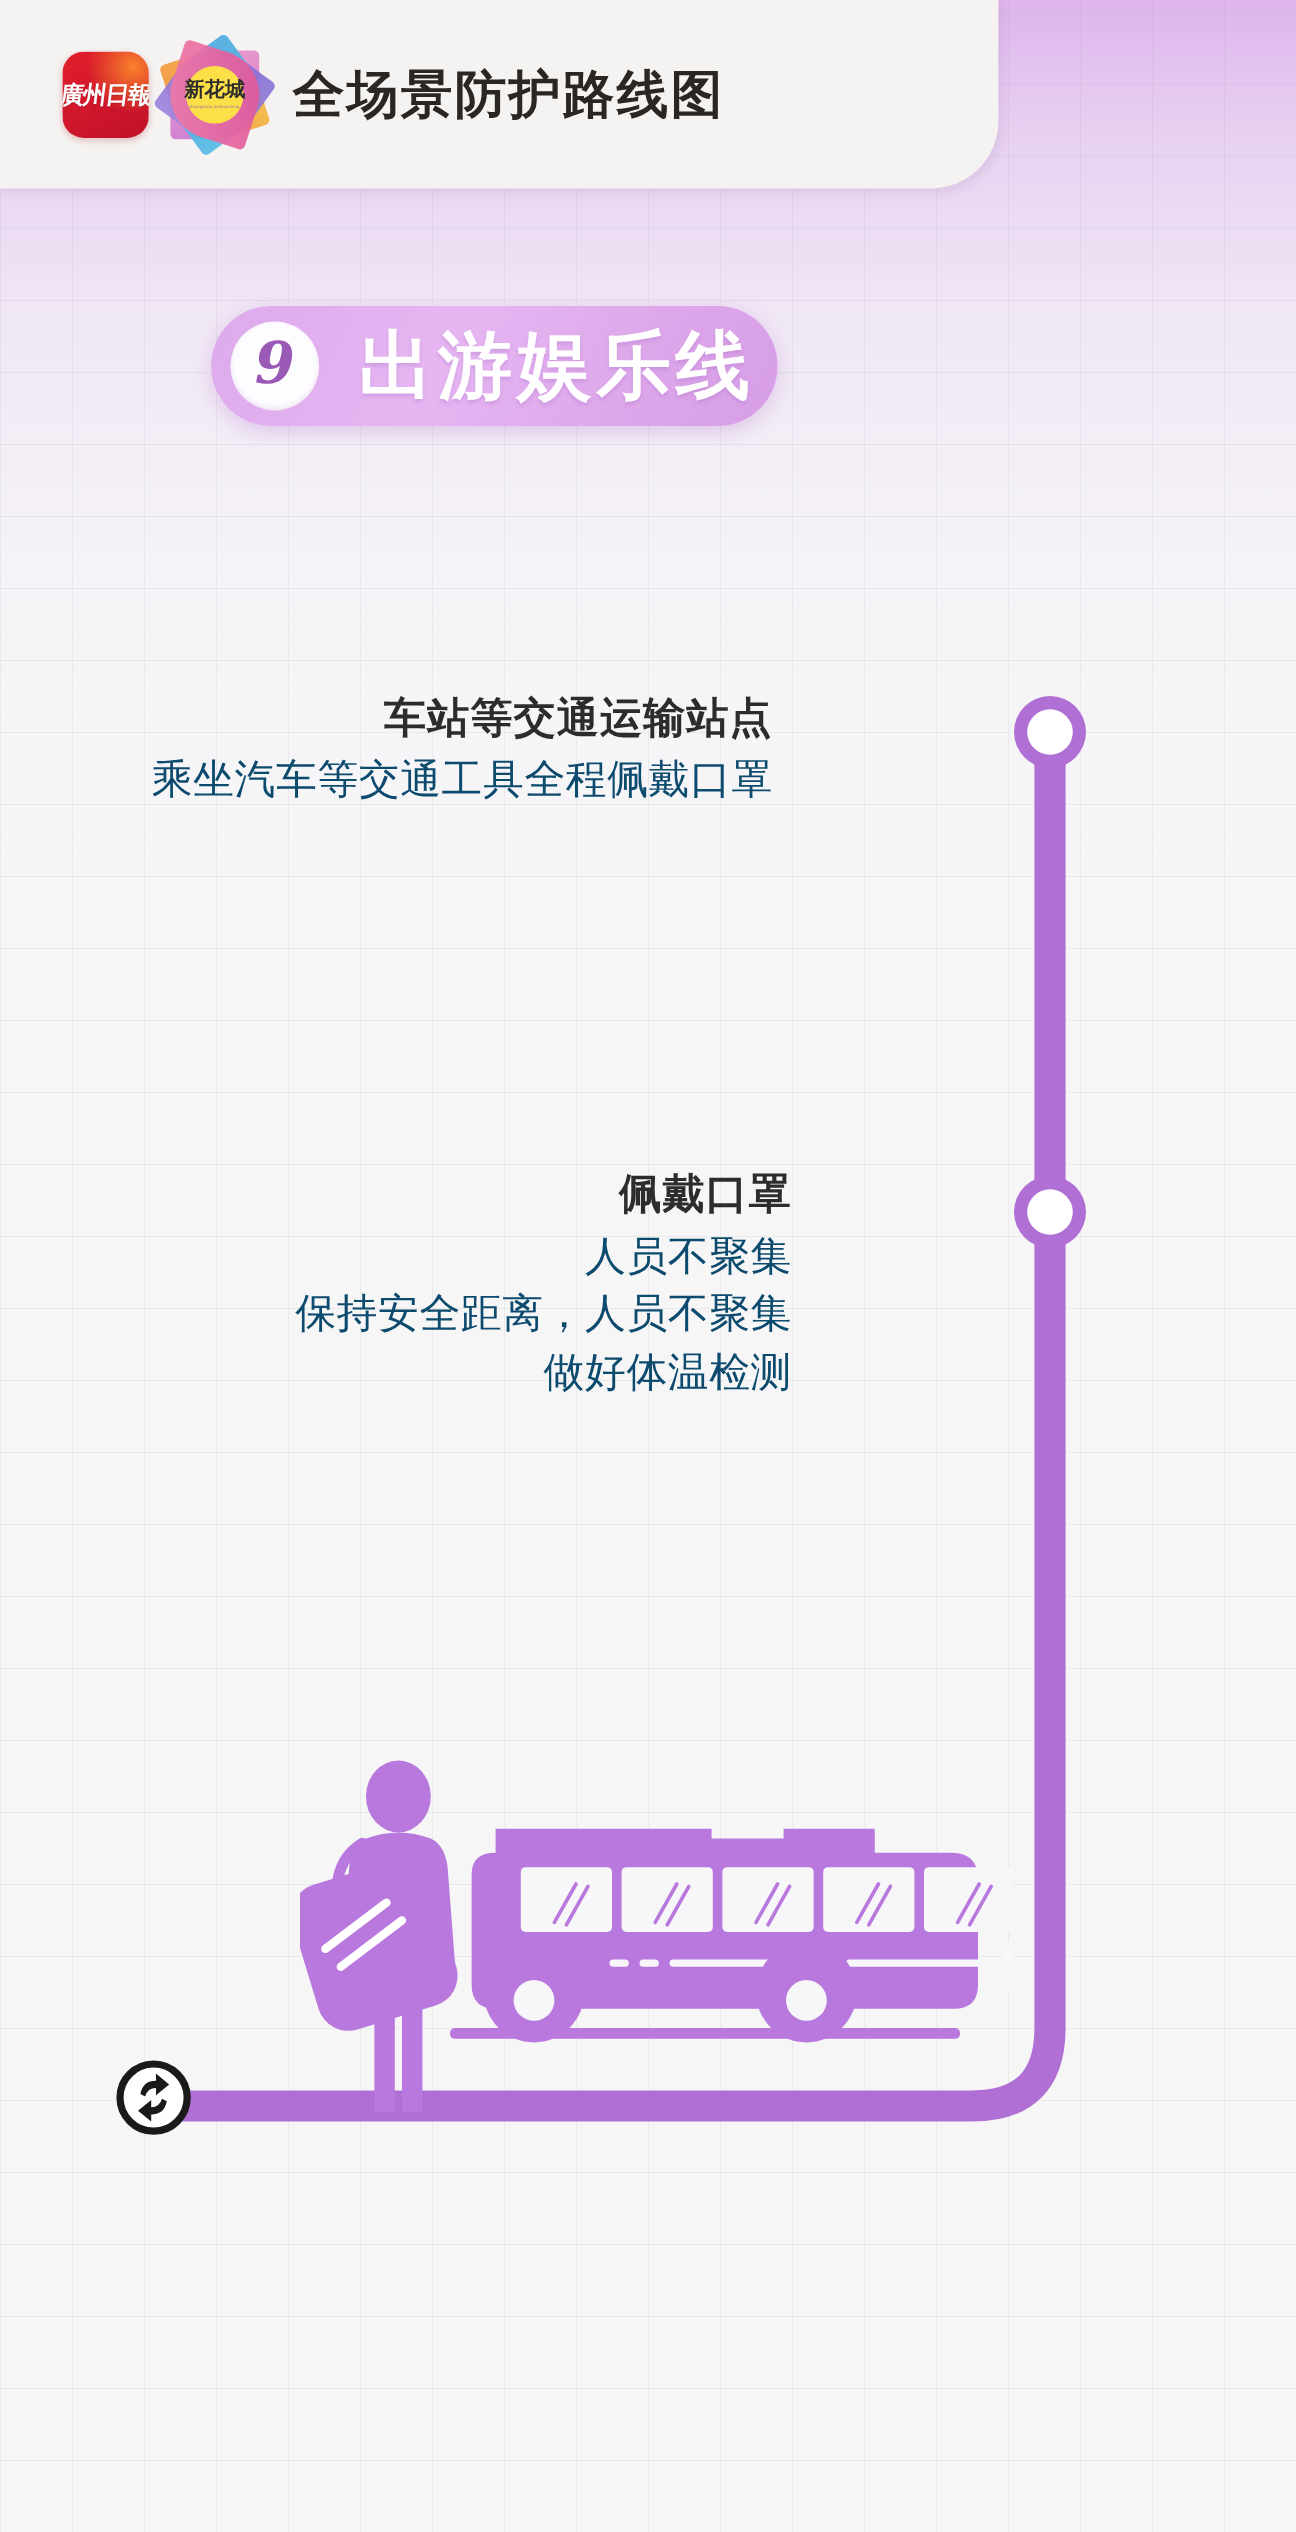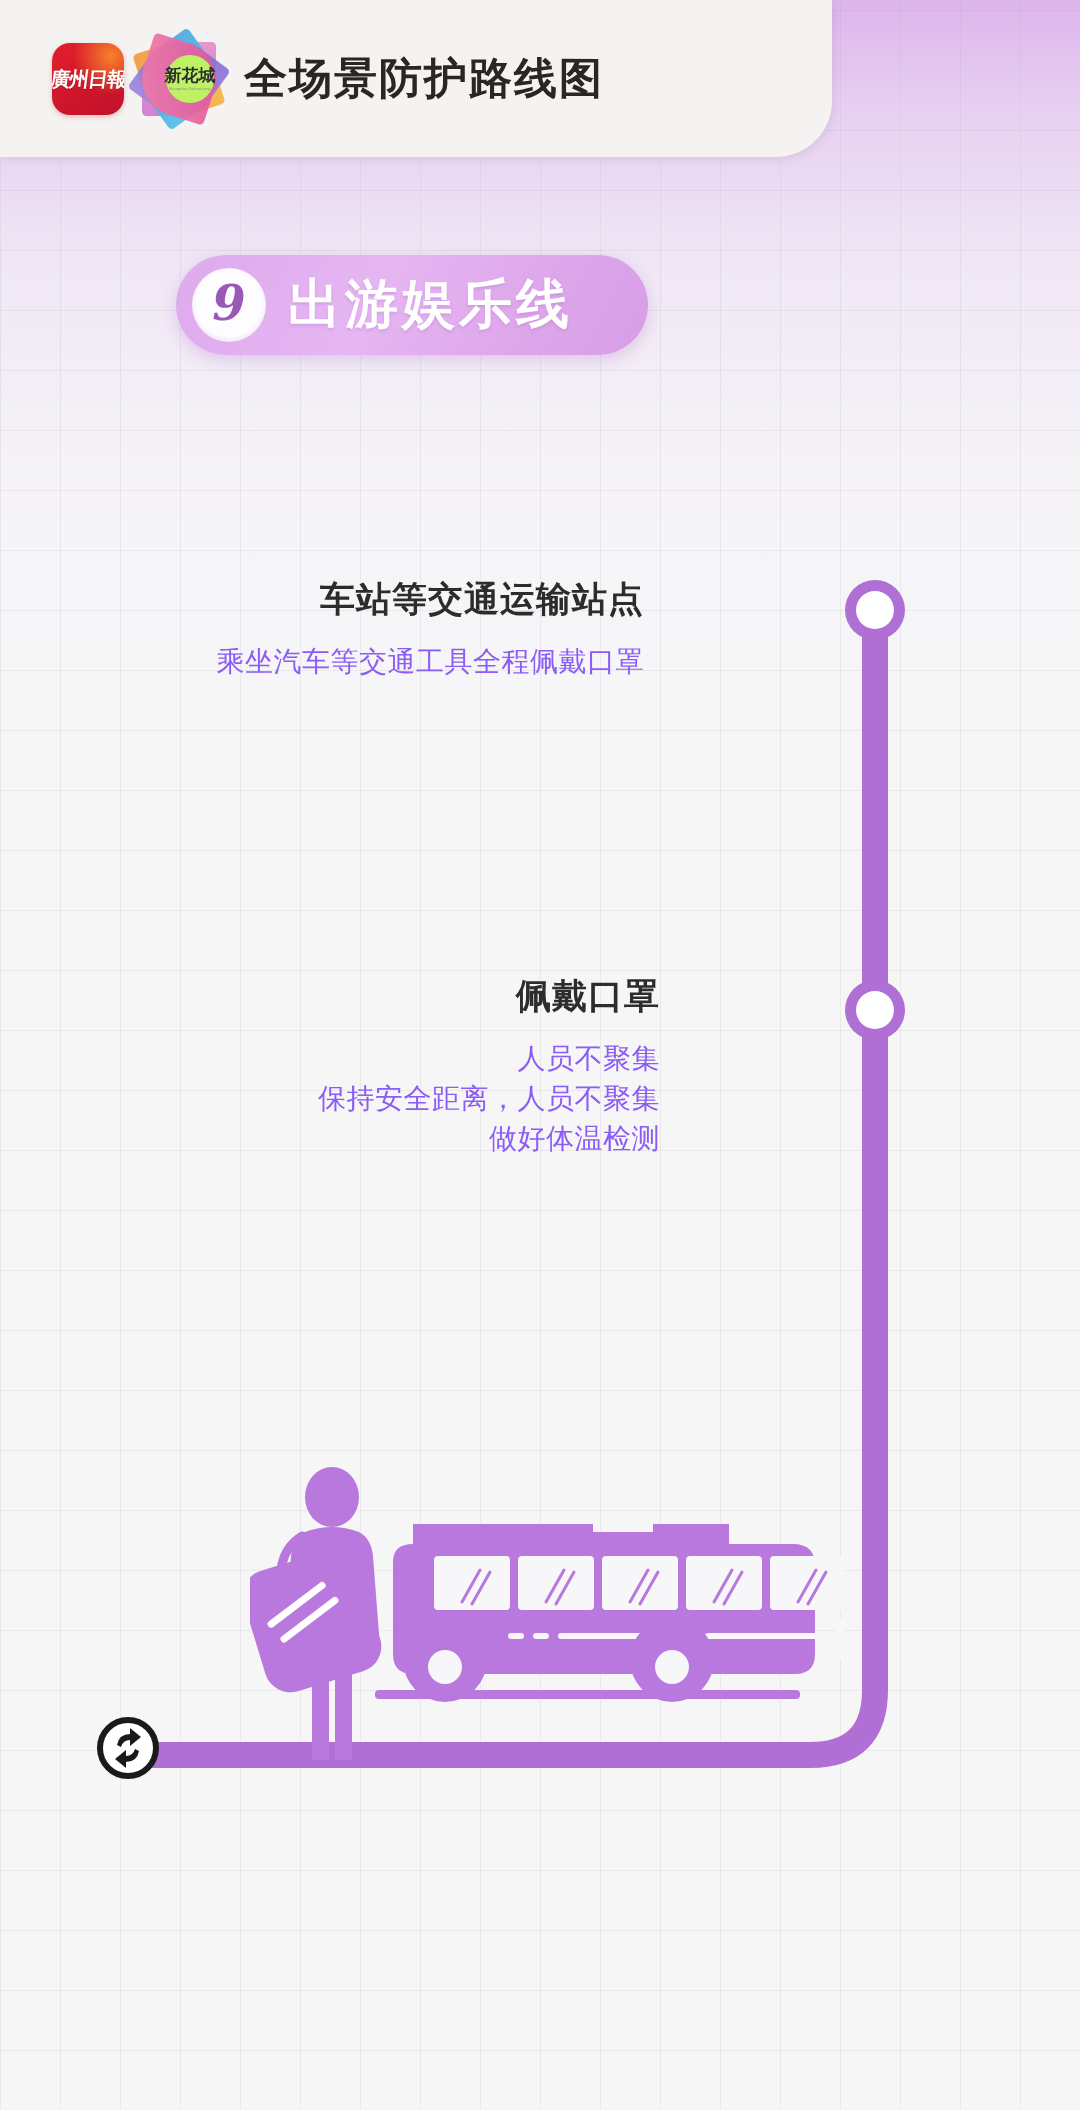--- a/index.html
+++ b/index.html
@@ -72,23 +72,23 @@
   }
 
   .logo-xhc {
     width:74px; height:74px; flex:0 0 auto; position:relative;
   }
   .logo-xhc .petal {
     position:absolute; inset:0;
     border-radius:50% 6% 50% 6%;
   }
   .logo-xhc .core {
-    position:absolute; left:24px; top:13px; width:48px; height:48px;
+    position:absolute; left:13px; top:13px; width:48px; height:48px;
     border-radius:50%;
-    background:#bef264;
+    background:#fde047;
     display:flex; flex-direction:column; align-items:center; justify-content:center;
   }
   .logo-xhc .core b {
     font-size:17px; color:#2d2d2d; font-weight:700; line-height:1;
     font-family:"DejaVu Serif","Liberation Serif",serif; white-space:nowrap;
   }
   .logo-xhc .core i {
     font-size:4px; color:#9a6fa8; font-style:normal; margin-top:2px;
     letter-spacing:.2px; white-space:nowrap; transform:scale(.85);
   }
@@ -116,40 +116,40 @@
     display:flex; align-items:center; justify-content:center;
     box-shadow:inset 0 -2px 4px rgba(180,130,200,.18);
   }
   .pill-num span {
     font-family:"DejaVu Serif","Liberation Serif",serif;
     font-style:italic; font-weight:700;
     font-size:48px; color:#9b59b6; line-height:1;
     transform:translateY(-2px);
   }
   .pill-text {
-    font-size:53px; font-weight:700; color:#ffffff;
-    letter-spacing:4px; margin-left:22px;
+    font-size:62px; font-weight:700; color:#ffffff;
+    letter-spacing:4px; margin-left:33px;
     text-shadow:0 2px 3px rgba(160,100,190,.25);
     white-space:nowrap;
   }
 
   
   .route { position:absolute; inset:0; z-index:2; pointer-events:none; }
 
   
   .station {
     position:absolute; text-align:right; z-index:3;
   }
   .station .st-title {
     font-size:35px; font-weight:700; color:#2c2c2c;
     letter-spacing:1px; line-height:1.2; white-space:nowrap;
   }
   .station .st-sub {
-    font-size:28px; color:#8b5cf6; line-height:1.42;
-    letter-spacing:.5px; white-space:nowrap; margin-top:22px;
+    font-size:34px; color:#0c4a6e; line-height:1.42;
+    letter-spacing:.5px; white-space:nowrap; margin-top:6px;
   }
   .station .st-sub div { white-space:nowrap; }
 
   #station-0 { right:436px; top:578px; }
   #station-1 { right:420px; top:975px; }
 
   
   .illus { position:absolute; left:250px; top:1440px; z-index:3; }
 
   

